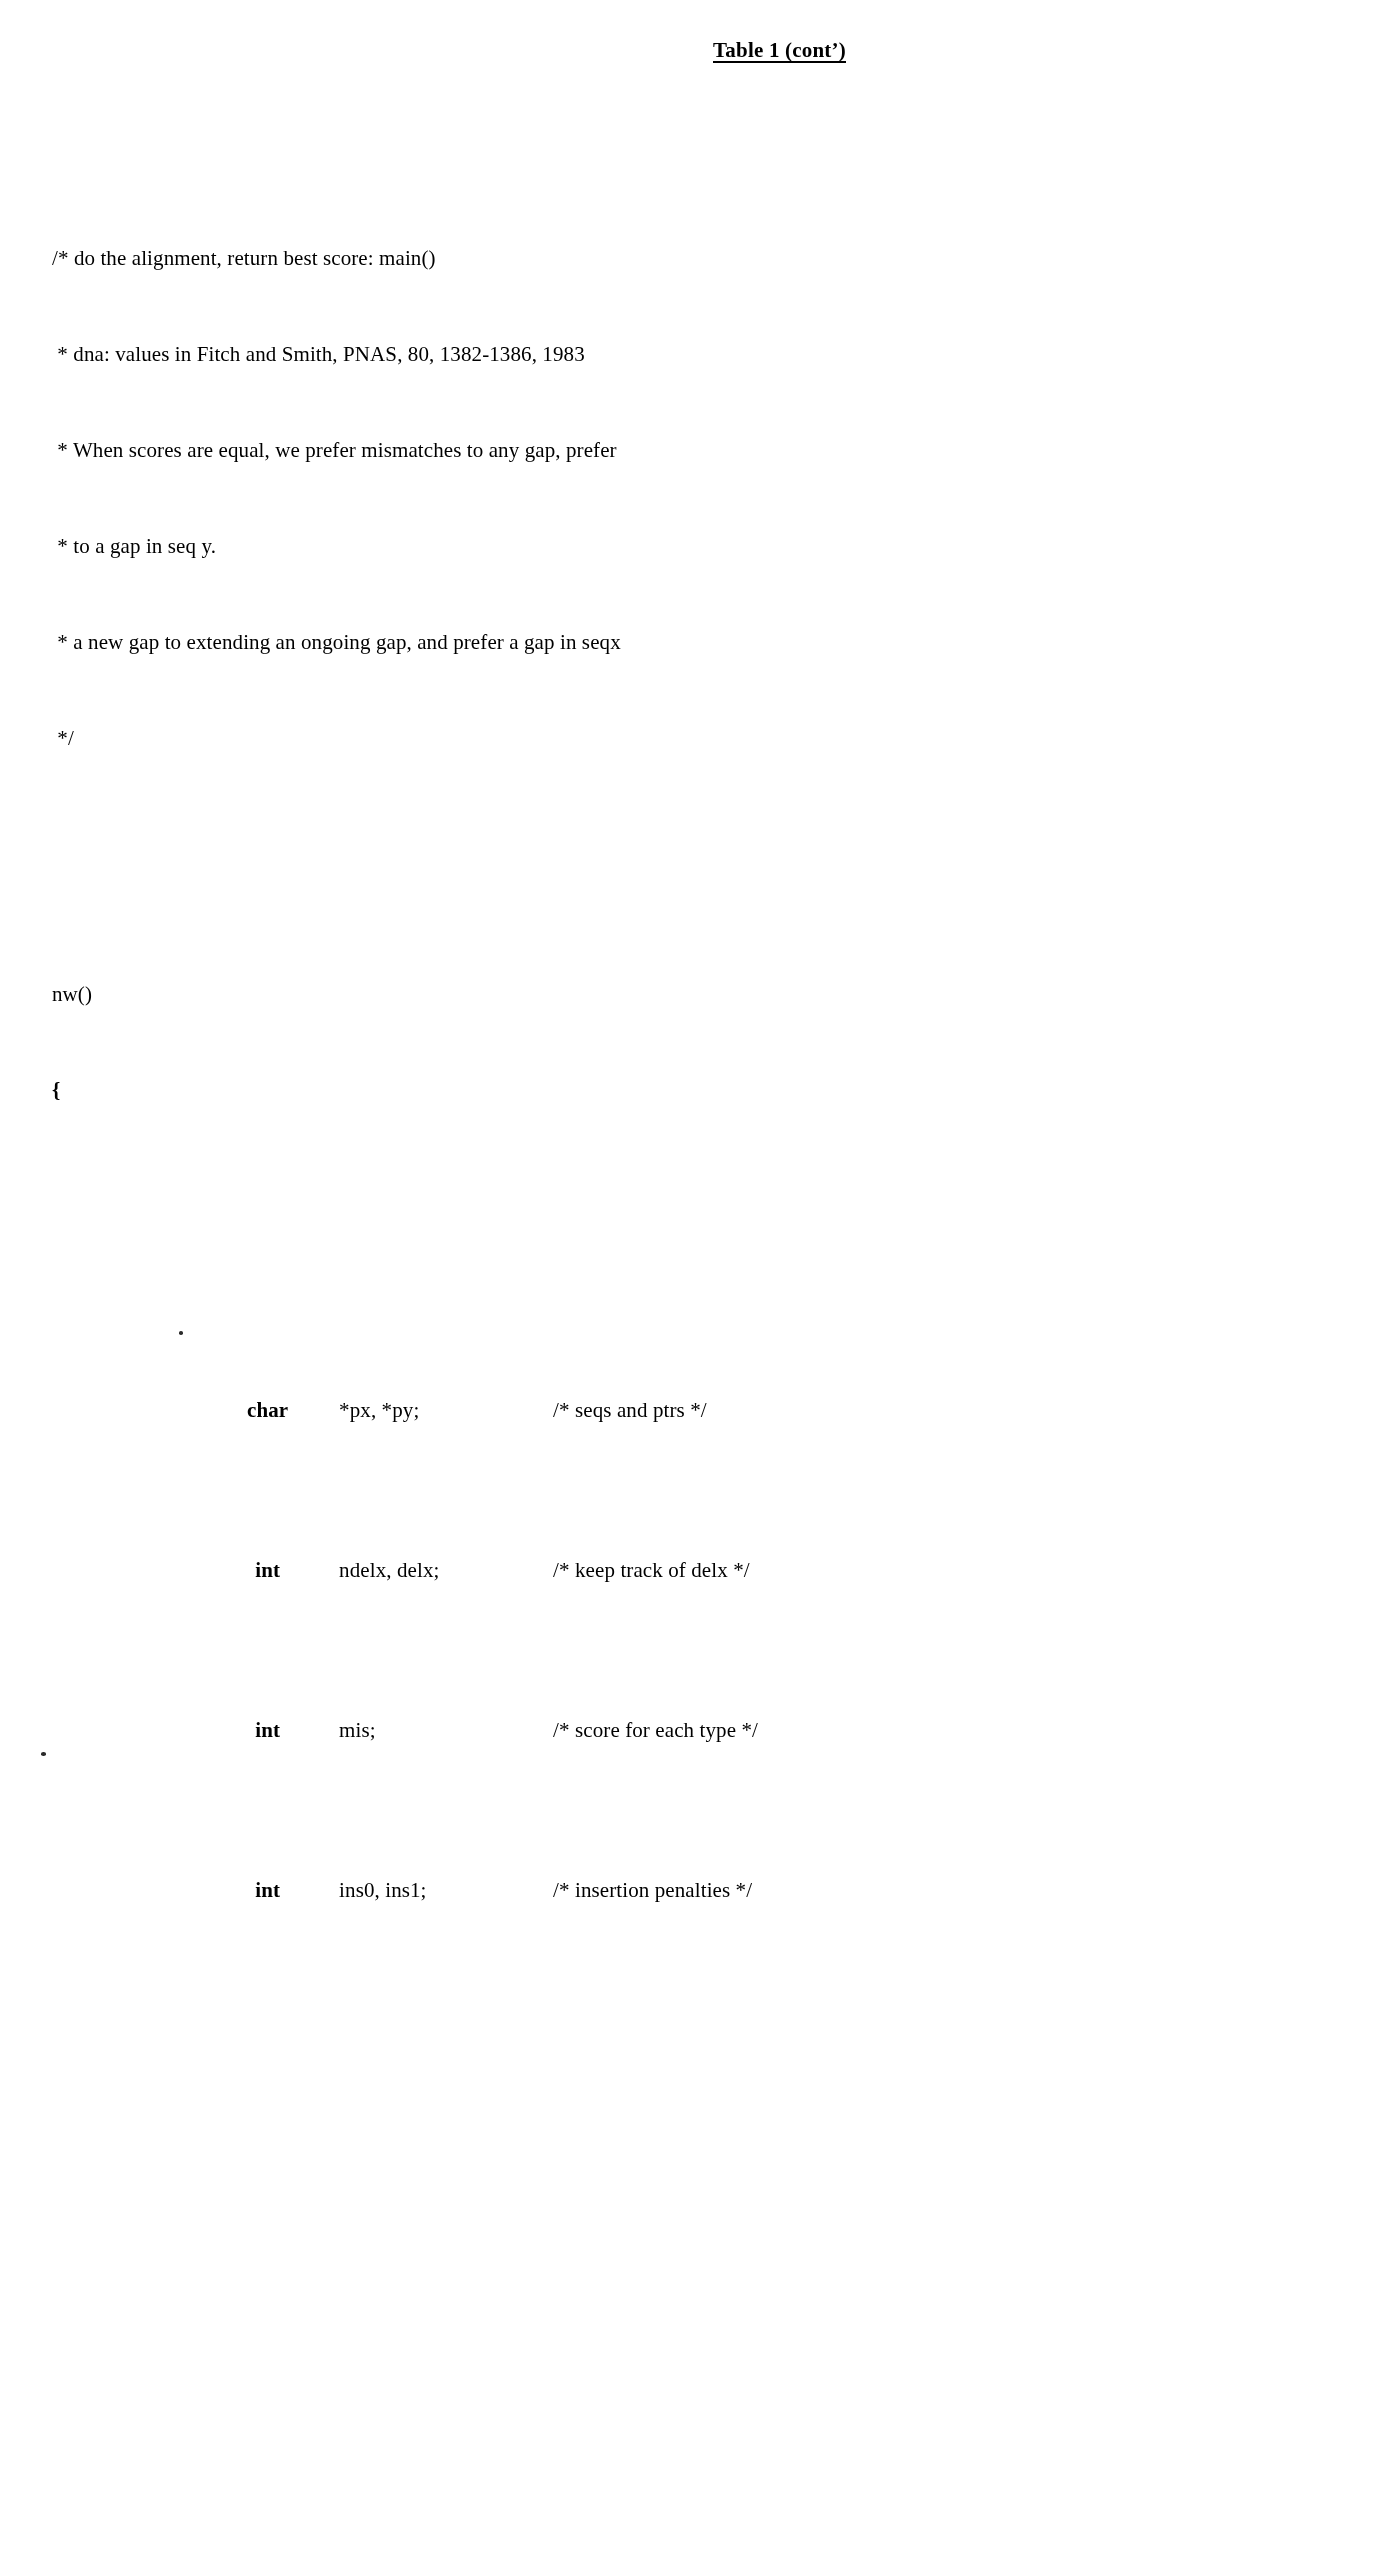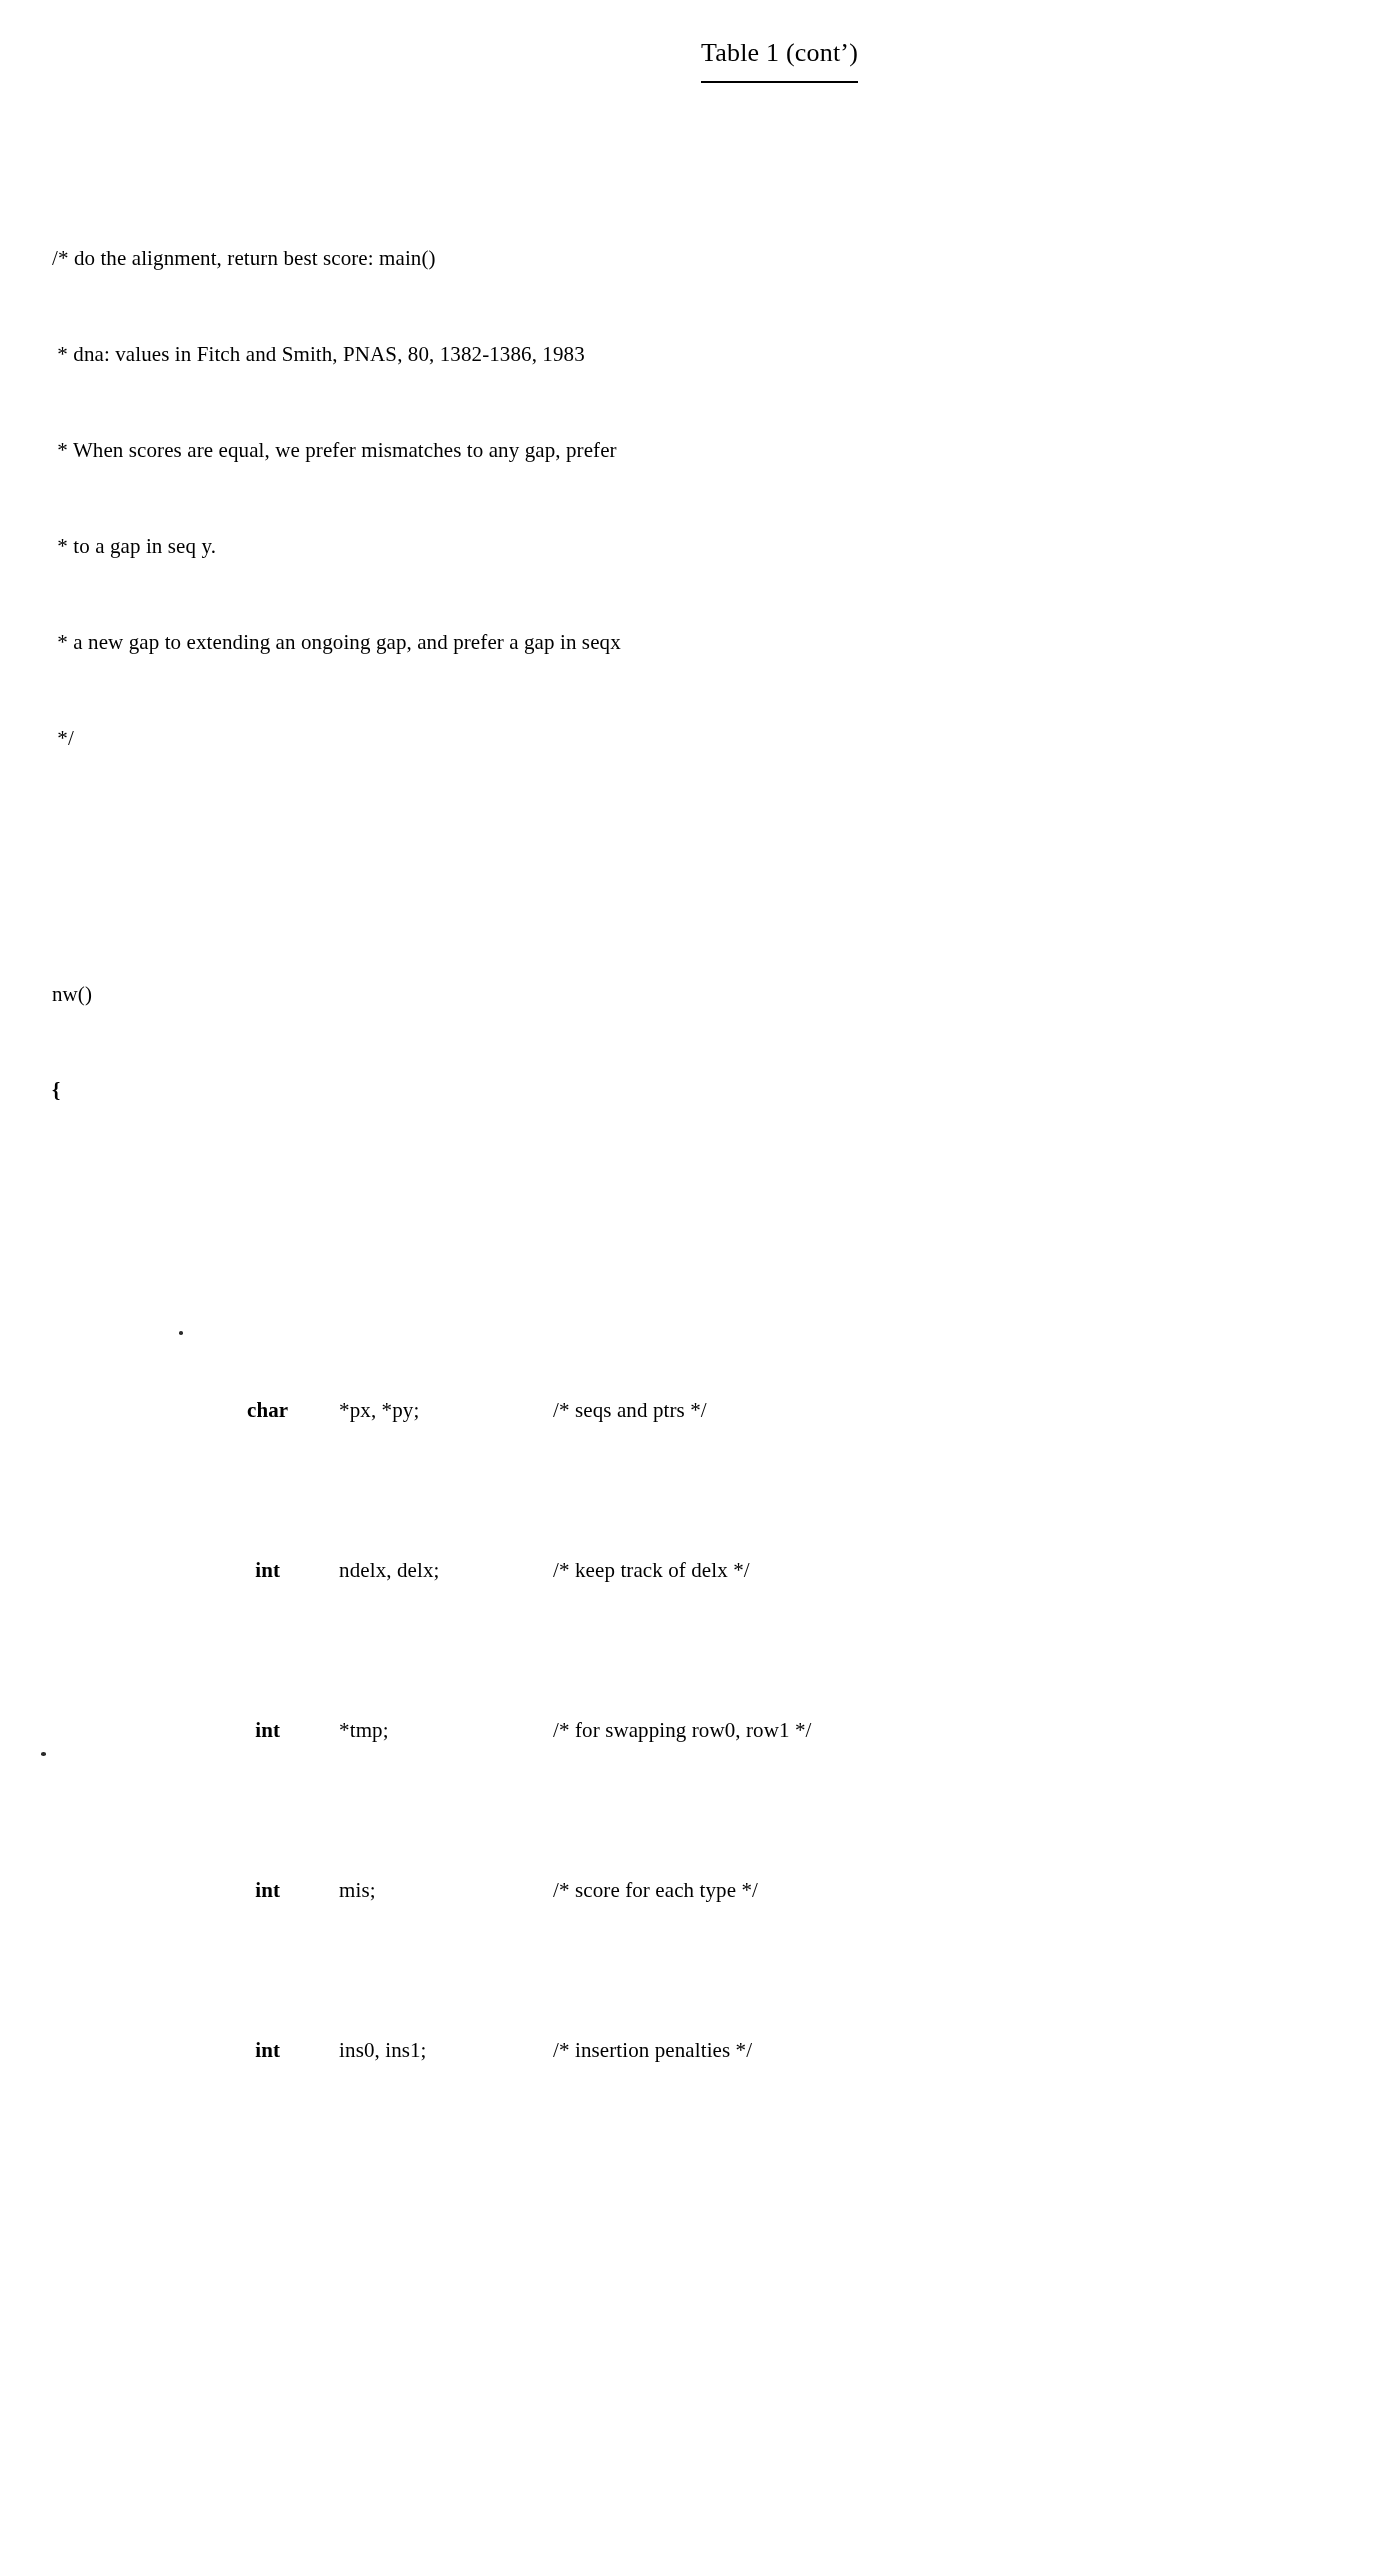--- a/index.html
+++ b/index.html
@@ -29,25 +29,25 @@
     position: absolute;
     left: 0;
     top: 39px;
     width: 1380px;
     text-align: center;
     padding-left: 179px;
     box-sizing: border-box;
   }
   #doc-title {
     display: inline-block;
-    font-size: 26px;
-    font-weight: normal;
+    font-size: 21px;
+    font-weight: bold;
     letter-spacing: 0.2px;
     border-bottom: 2.7px solid #000;
-    padding-bottom: 15px;
+    padding-bottom: 0;
     line-height: 1.05;
   }
 
   
   #code-body {
     position: absolute;
     left: 52px;
     top: 114px;
     width: 1286px;
     font-size: 21px;
@@ -112,23 +112,20 @@
     <span class="ln blank"> </span>
 
     
     <span class="decl">
       <span class="d-indent"></span><span class="d-type">char</span><span class="d-var">*px, *py;</span><span class="d-cmt">/* seqs and ptrs */</span>
     </span>
     <span class="decl">
       <span class="d-indent"></span><span class="d-type">int</span><span class="d-var">ndelx, delx;</span><span class="d-cmt">/* keep track of delx */</span>
     </span>
     <span class="decl">
-      <span class="d-indent"></span><span class="d-type">int</span><span class="d-var">*tmp;</span><span class="d-cmt">/* for swapping row0, row1 */</span>
-    </span>
-    <span class="decl">
       <span class="d-indent"></span><span class="d-type">int</span><span class="d-var">mis;</span><span class="d-cmt">/* score for each type */</span>
     </span>
     <span class="decl">
       <span class="d-indent"></span><span class="d-type">int</span><span class="d-var">ins0, ins1;</span><span class="d-cmt">/* insertion penalties */</span>
     </span>
     <span class="decl">
       <span class="d-indent"></span>
     </span>
     
     

